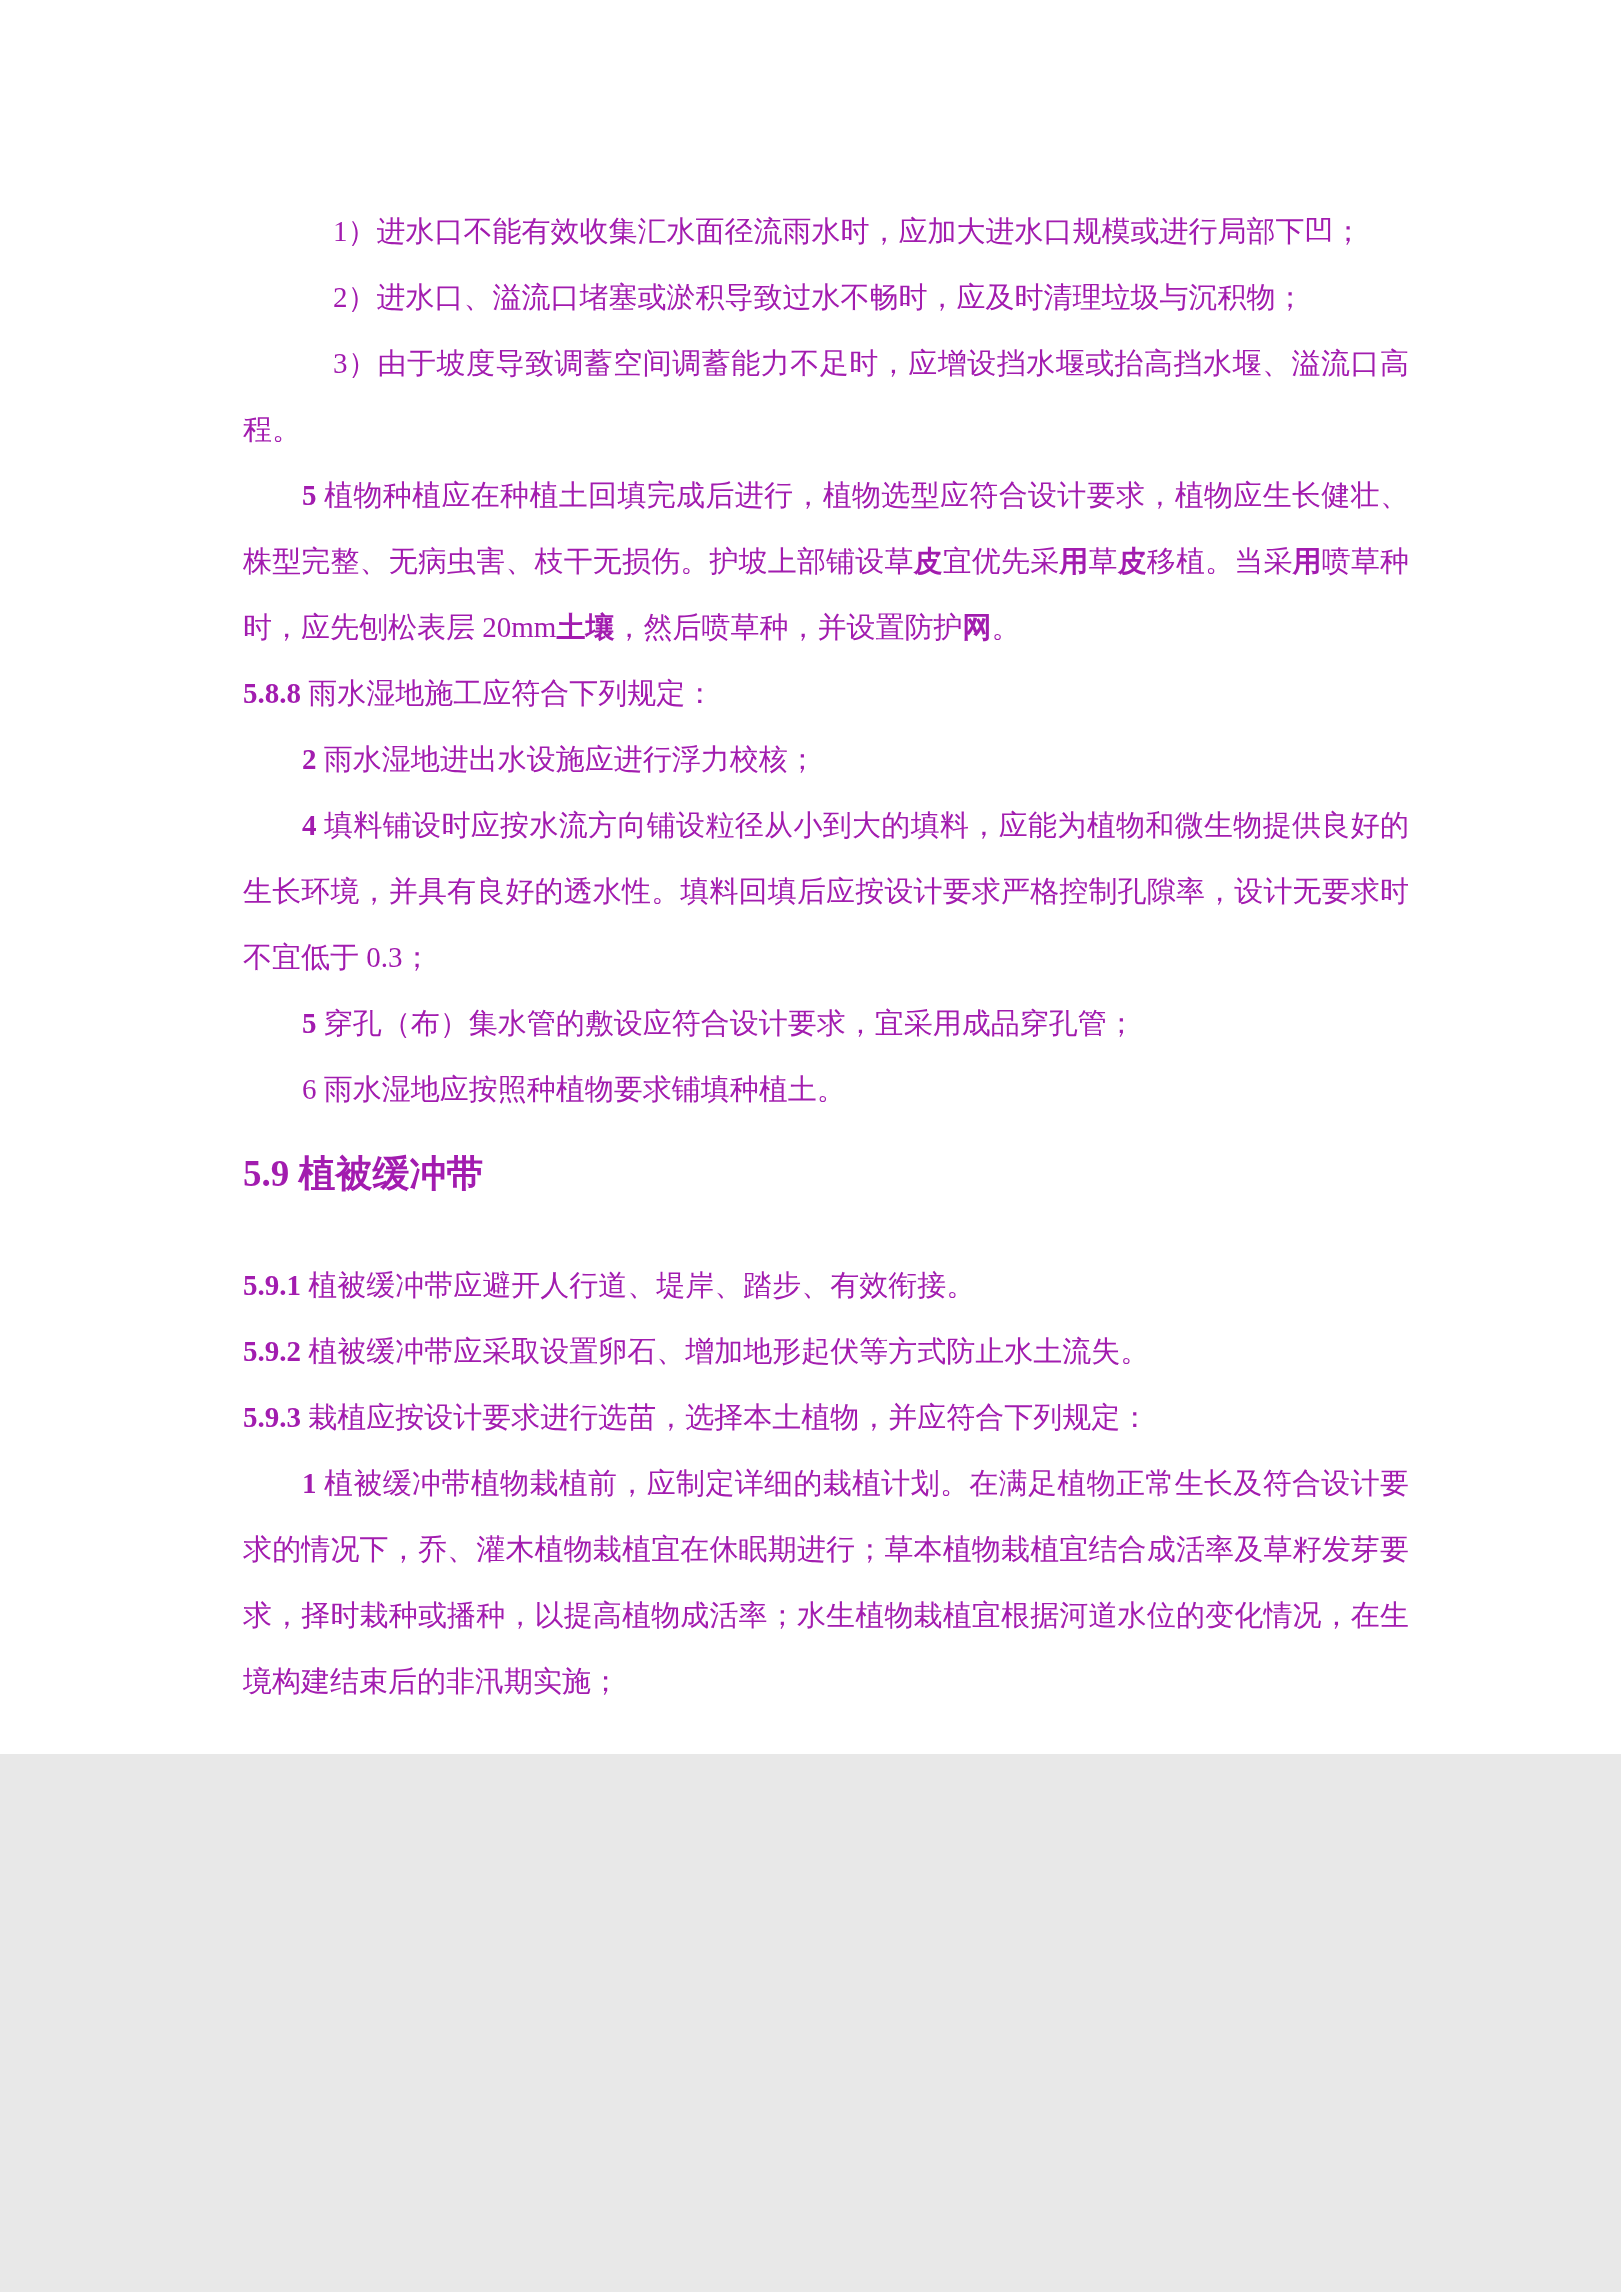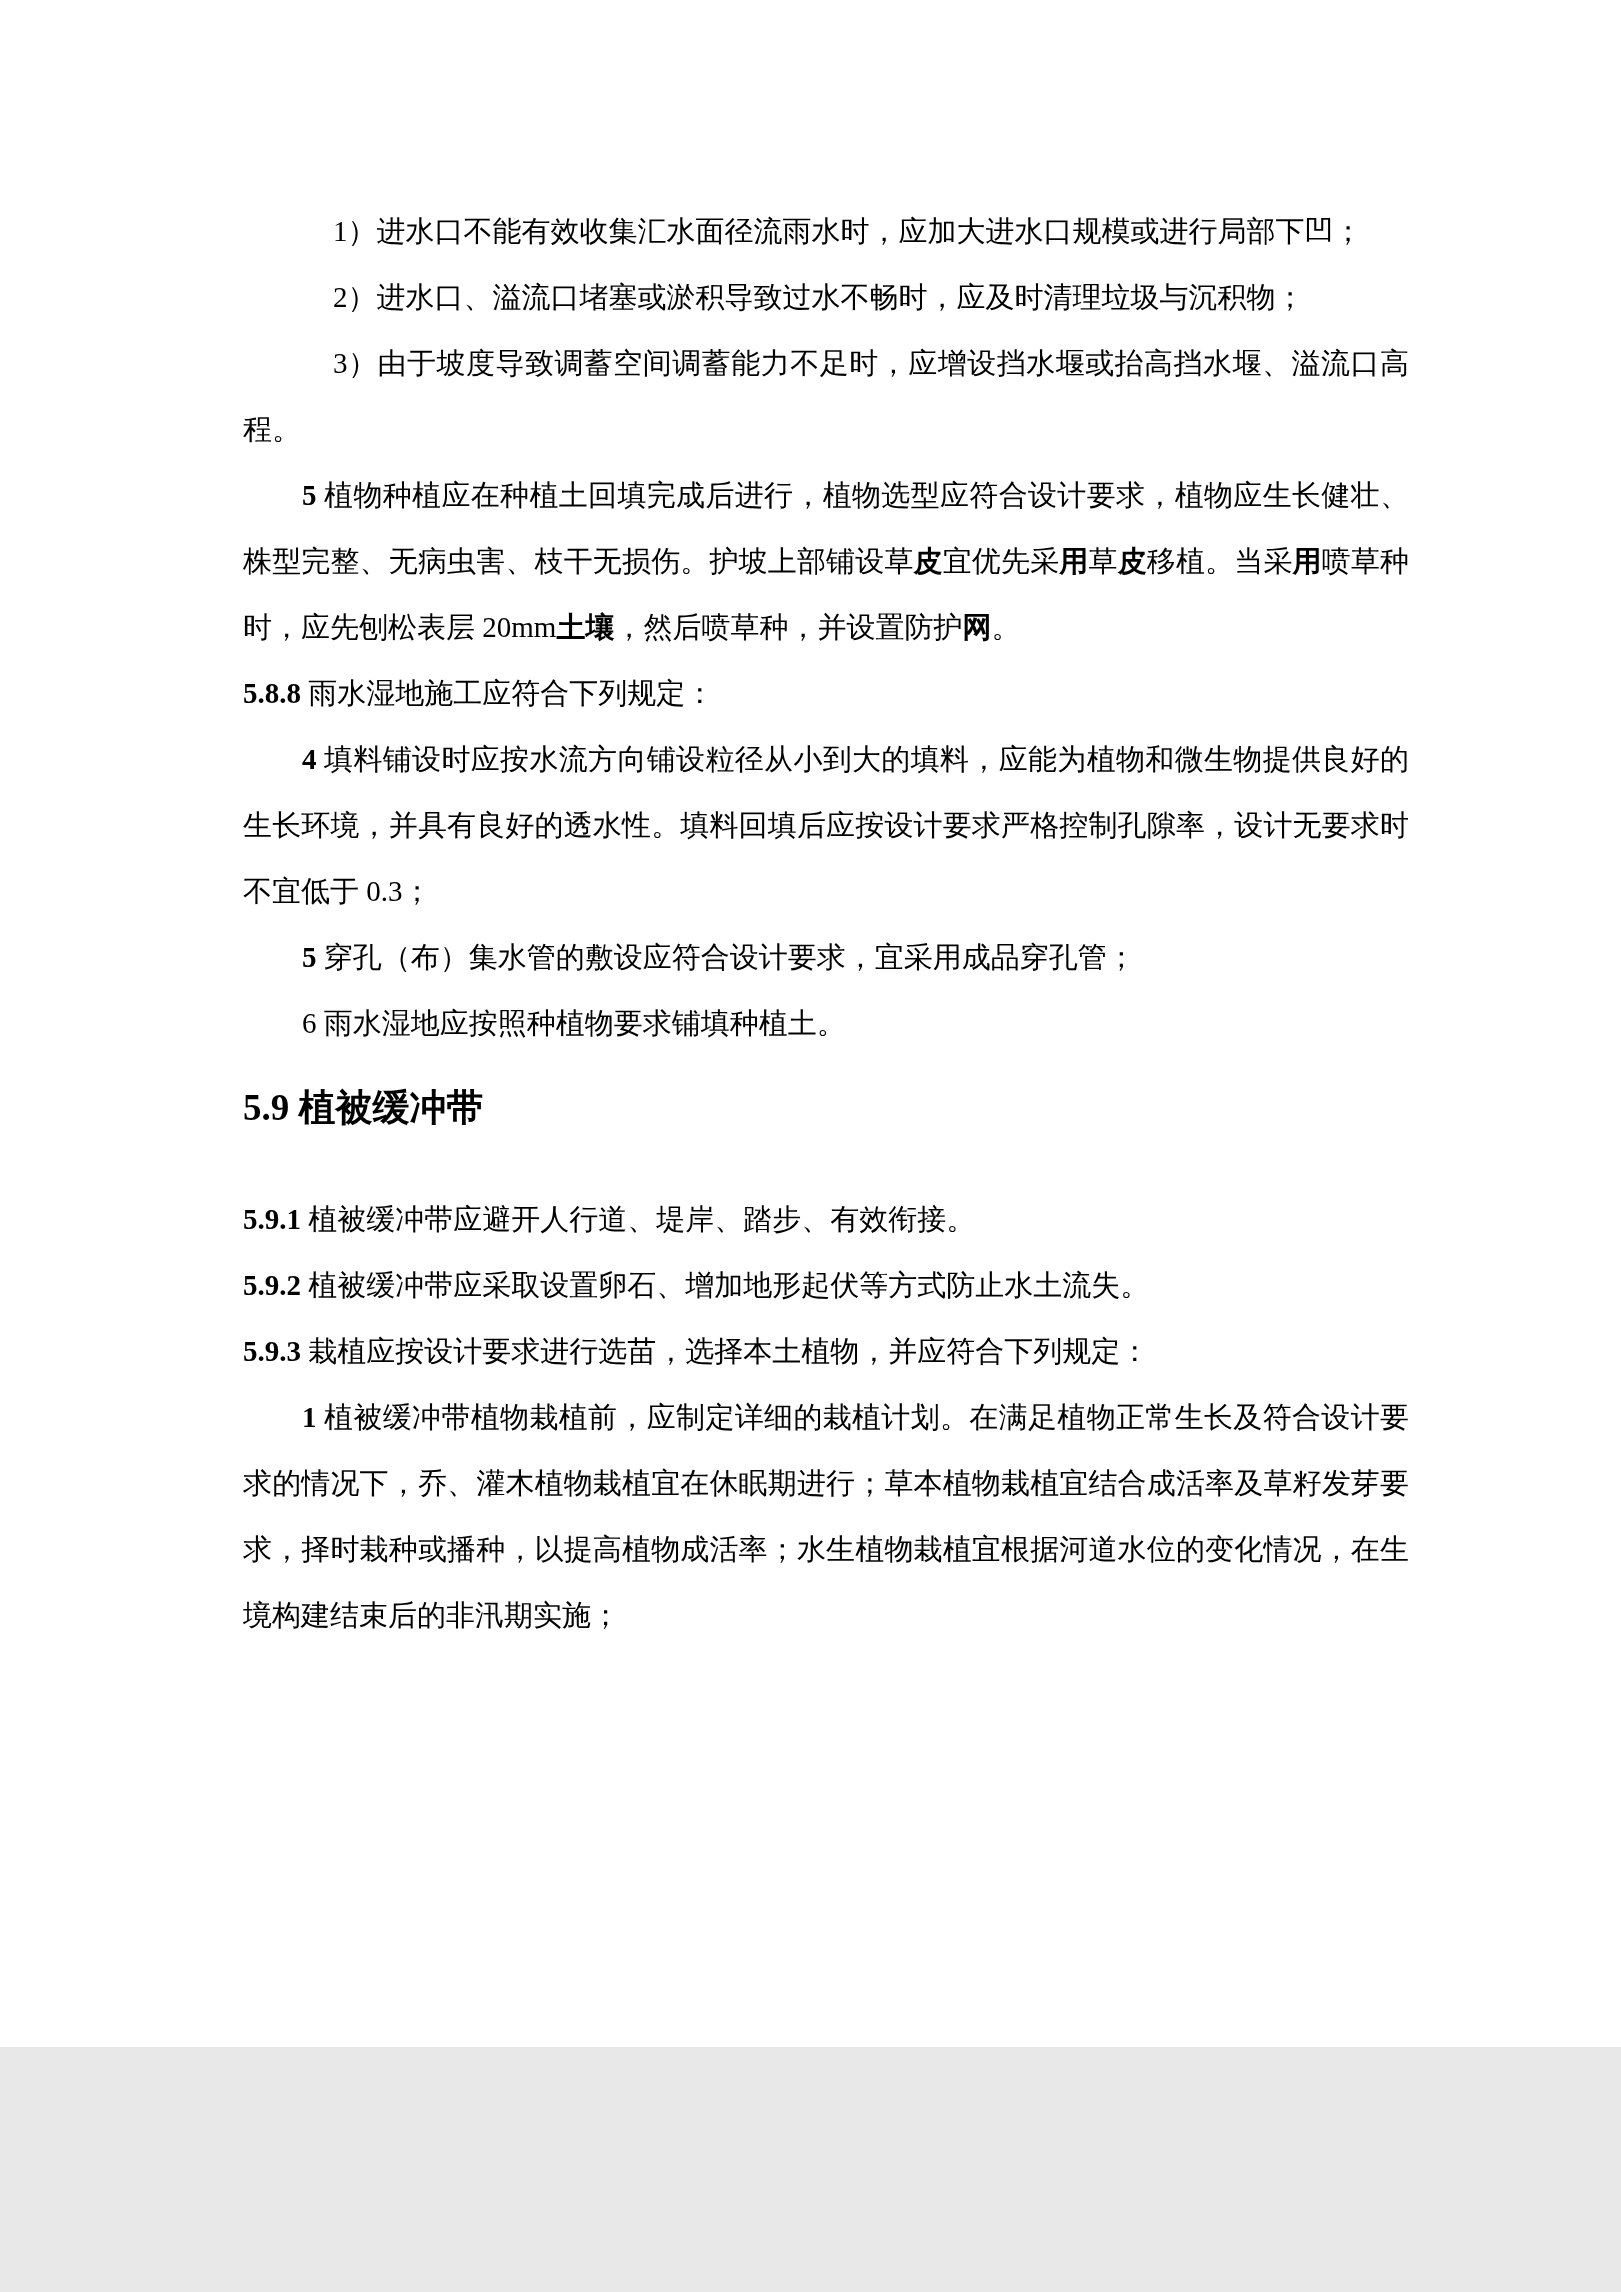--- a/index.html
+++ b/index.html
@@ -1,23 +1,23 @@
 <!DOCTYPE html>
 <html><head>
 <meta charset="utf-8">
 <style>
   * { margin: 0; padding: 0; box-sizing: border-box; }
   html, body { background: #e8e8e8; }
   .page {
     position: relative;
     width: 1621px;
-    height: 2047px;
+    height: 1754px;
     margin: 0 auto;
     background: #ffffff;
-    color: #000000;
+    color: #a21caf;
     font-family: "Liberation Serif", "DejaVu Serif", serif;
     overflow: hidden;
   }
   .content {
     position: absolute;
     left: 243px;
     top: 198px;
     width: 1166px;
     font-size: 29px;
     line-height: 66px;
@@ -51,20 +51,21 @@
 <body>
 
 <div class="page">
   <div class="content">
     <div>
         <p class="para indent-sub"><span>1）进水口不能有效收集汇水面径流雨水时，应加大进水口规模或进行局部下凹；</span></p>
         <p class="para indent-sub"><span>2）进水口、溢流口堵塞或淤积导致过水不畅时，应及时清理垃圾与沉积物；</span></p>
         <p class="para indent-sub"><span>3）由于坡度导致调蓄空间调蓄能力不足时，应增设挡水堰或抬高挡水堰、溢流口高程。</span></p>
         <p class="para indent-item"><span class="bold">5</span><span> 植物种植应在种植土回填完成后进行，植物选型应符合设计要求，植物应生长健壮、株型完整、无病虫害、枝干无损伤。护坡上部铺设草</span><span class="bold">皮</span><span>宜优先采</span><span class="bold">用</span><span>草</span><span class="bold">皮</span><span>移植。当采</span><span class="bold">用</span><span>喷草种时，应先刨松表层 20mm</span><span class="bold">土壤</span><span>，然后喷草种，并设置防护</span><span class="bold">网</span><span>。</span></p>
         <p class="para indent-none"><span class="bold">5.8.8</span><span> 雨水湿地施工应符合下列规定：</span></p>
+        <p class="para indent-item"><span class="bold">2</span><span> 雨水湿地进出水设施应进行浮力校核；</span></p>
         <p class="para indent-item"><span class="bold">4</span><span> 填料铺设时应按水流方向铺设粒径从小到大的填料，应能为植物和微生物提供良好的生长环境，并具有良好的透水性。填料回填后应按设计要求严格控制孔隙率，设计无要求时不宜低于 0.3；</span></p>
         <p class="para indent-item"><span class="bold">5</span><span> 穿孔（布）集水管的敷设应符合设计要求，宜采用成品穿孔管；</span></p>
         <p class="para indent-item"><span>6 雨水湿地应按照种植物要求铺填种植土。</span></p>
       </div>
     <h2 class="section-heading">5.9 植被缓冲带</h2>
     <div>
         <p class="para indent-none"><span class="bold">5.9.1</span><span> 植被缓冲带应避开人行道、堤岸、踏步、有效衔接。</span></p>
         <p class="para indent-none"><span class="bold">5.9.2</span><span> 植被缓冲带应采取设置卵石、增加地形起伏等方式防止水土流失。</span></p>
         <p class="para indent-none"><span class="bold">5.9.3</span><span> 栽植应按设计要求进行选苗，选择本土植物，并应符合下列规定：</span></p>
         <p class="para indent-item"><span class="bold">1</span><span> 植被缓冲带植物栽植前，应制定详细的栽植计划。在满足植物正常生长及符合设计要求的情况下，乔、灌木植物栽植宜在休眠期进行；草本植物栽植宜结合成活率及草籽发芽要求，择时栽种或播种，以提高植物成活率；水生植物栽植宜根据河道水位的变化情况，在生境构建结束后的非汛期实施；</span></p>

